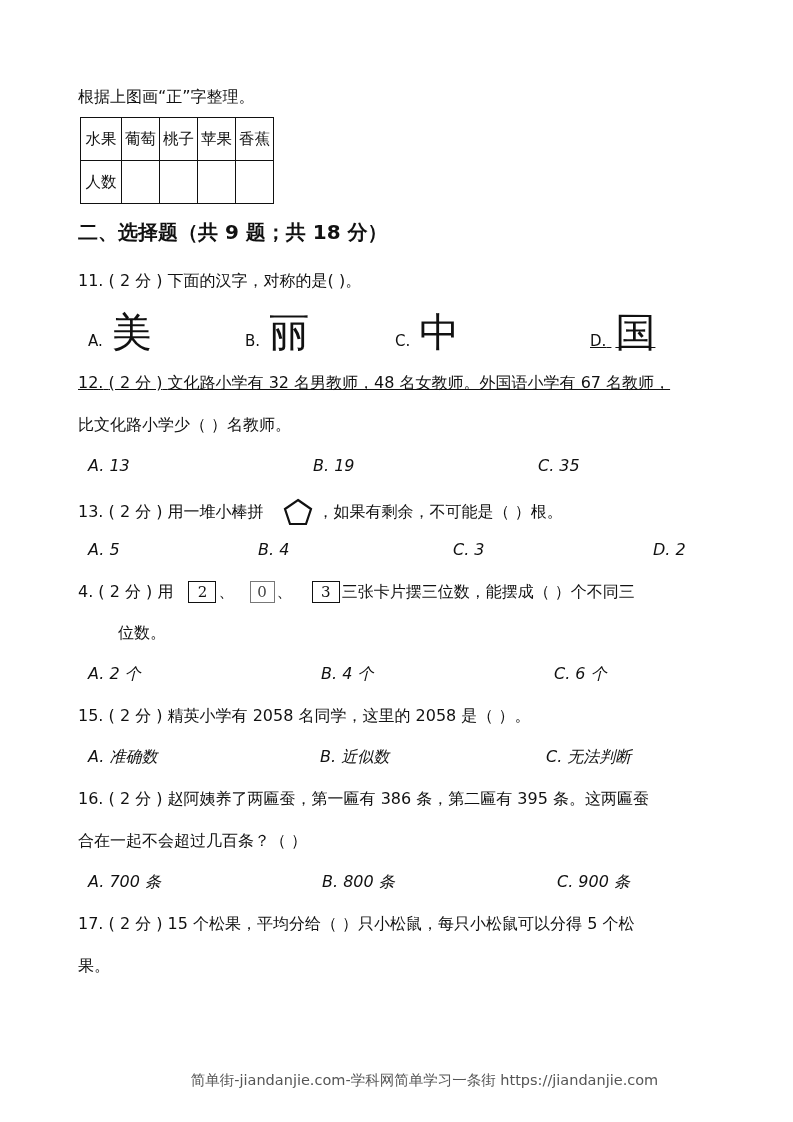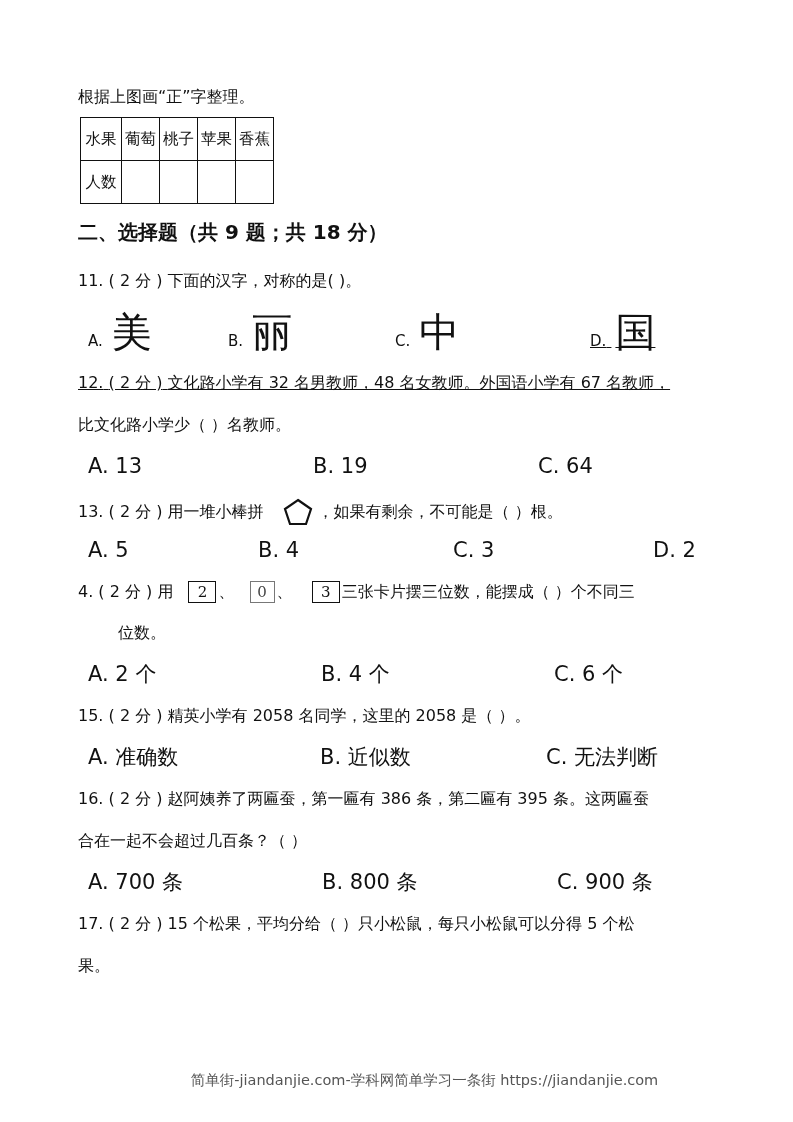--- a/index.html
+++ b/index.html
@@ -6,21 +6,21 @@
   body { width: 793px; height: 1122px; position: relative; overflow: hidden;
          font-family: "DejaVu Sans", "Liberation Sans", sans-serif; color: #111; }
   .abs { position: absolute; white-space: nowrap; }
   .line { font-size: 16px; line-height: 20px; }
   .intro { left: 78px; top: 87px; }
   table.tally { position: absolute; left: 80px; top: 117px; border-collapse: collapse; }
   table.tally td { border: 1.3px solid #111; width: 37px; height: 42px; padding: 0;
                    font-size: 15.5px; text-align: center; vertical-align: middle; }
   table.tally td.lbl { width: 40px; }
   .section { left: 78px; top: 219px; font-weight: bold; font-size: 20px; }
-  .opt { font-size: 21px; line-height: 20px; }
+  .opt { font-size: 16px; line-height: 20px; font-style: italic; }
   .bigchar { font-size: 40px; line-height: 44px; }
   .opt-letter { font-size: 15px; }
   .card { display: inline-block; border: 1.3px solid #111; width: 26px; height: 20px;
           line-height: 20px; text-align: center; font-family: "DejaVu Serif", serif;
           font-size: 15px; vertical-align: middle; margin: 0 2px; }
   .card.grey { border-color: #777; color: #444; width: 23px; }
   .footer { left: 0; width: 793px; top: 1071px; text-align: center; color: #555;
             font-size: 14.5px; margin-left: 28px; }
   .pent { display: inline-block; width: 32px; height: 30px; vertical-align: middle; margin: 0 4px 0 18px; }
 </style>
@@ -52,21 +52,21 @@
 
 <div class="abs line" style="left:78px; top:271px;">
   <span>11.</span>
   <span>( 2 分 )</span>
   <span>下面的汉字，对称的是(      )。</span>
 </div>
 <div class="abs" style="left:88px; top:310px;">
   <span class="opt-letter">A.</span>
   <span class="bigchar" style="margin-left:4px;">美</span>
 </div>
-<div class="abs" style="left:228px; top:310px;">
+<div class="abs" style="left:245px; top:310px;">
   <span class="opt-letter">B.</span>
   <span class="bigchar" style="margin-left:4px;">丽</span>
 </div>
 <div class="abs" style="left:395px; top:310px;">
   <span class="opt-letter">C.</span>
   <span class="bigchar" style="margin-left:4px;">中</span>
 </div>
 <div class="abs" style="left:590px; top:310px;text-decoration:underline;">
   <span class="opt-letter">D.</span>
   <span class="bigchar" style="margin-left:4px;">国</span>
@@ -81,21 +81,21 @@
 <div class="abs opt" style="left:88px; top:456px;">
   <span>A.</span>
   <span>13</span>
 </div>
 <div class="abs opt" style="left:313px; top:456px;">
   <span>B.</span>
   <span>19</span>
 </div>
 <div class="abs opt" style="left:538px; top:456px;">
   <span>C.</span>
-  <span>64</span>
+  <span>35</span>
 </div>
 
 <div class="abs line" style="left:78px; top:497px;">
   <span>13.</span>
   <span>( 2 分 )</span>
   <span>用一堆小棒拼</span><span class="pent"><svg width="32" height="30" viewBox="0 0 32 30">
         <polygon points="16,3 29,12 24,27 8,27 3,12" fill="none" stroke="#111" stroke-width="2.2"></polygon>
       </svg></span><span>，如果有剩余，不可能是（     ）根。</span>
 </div>
 <div class="abs opt" style="left:88px; top:540px;">

